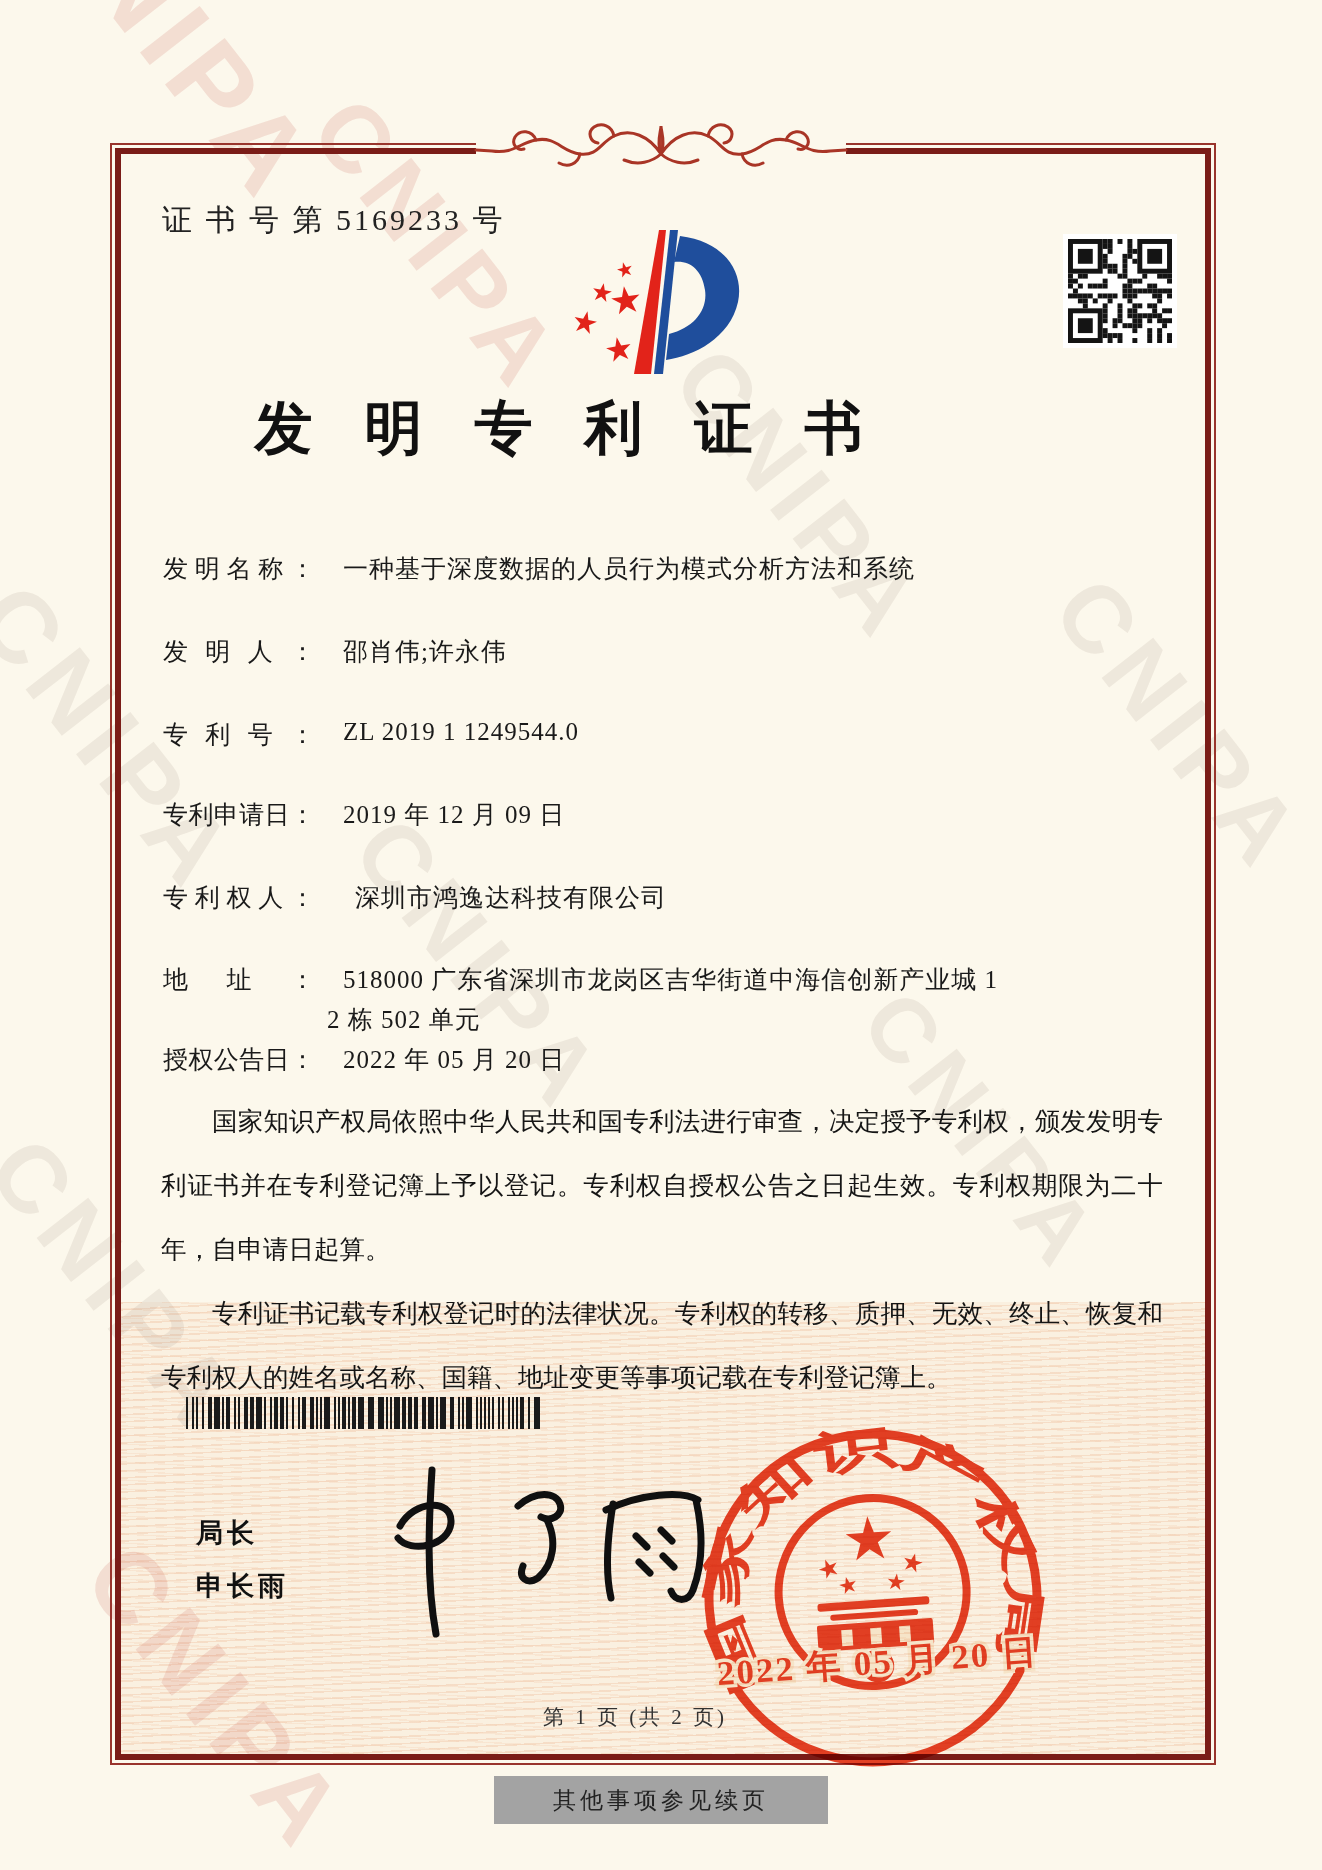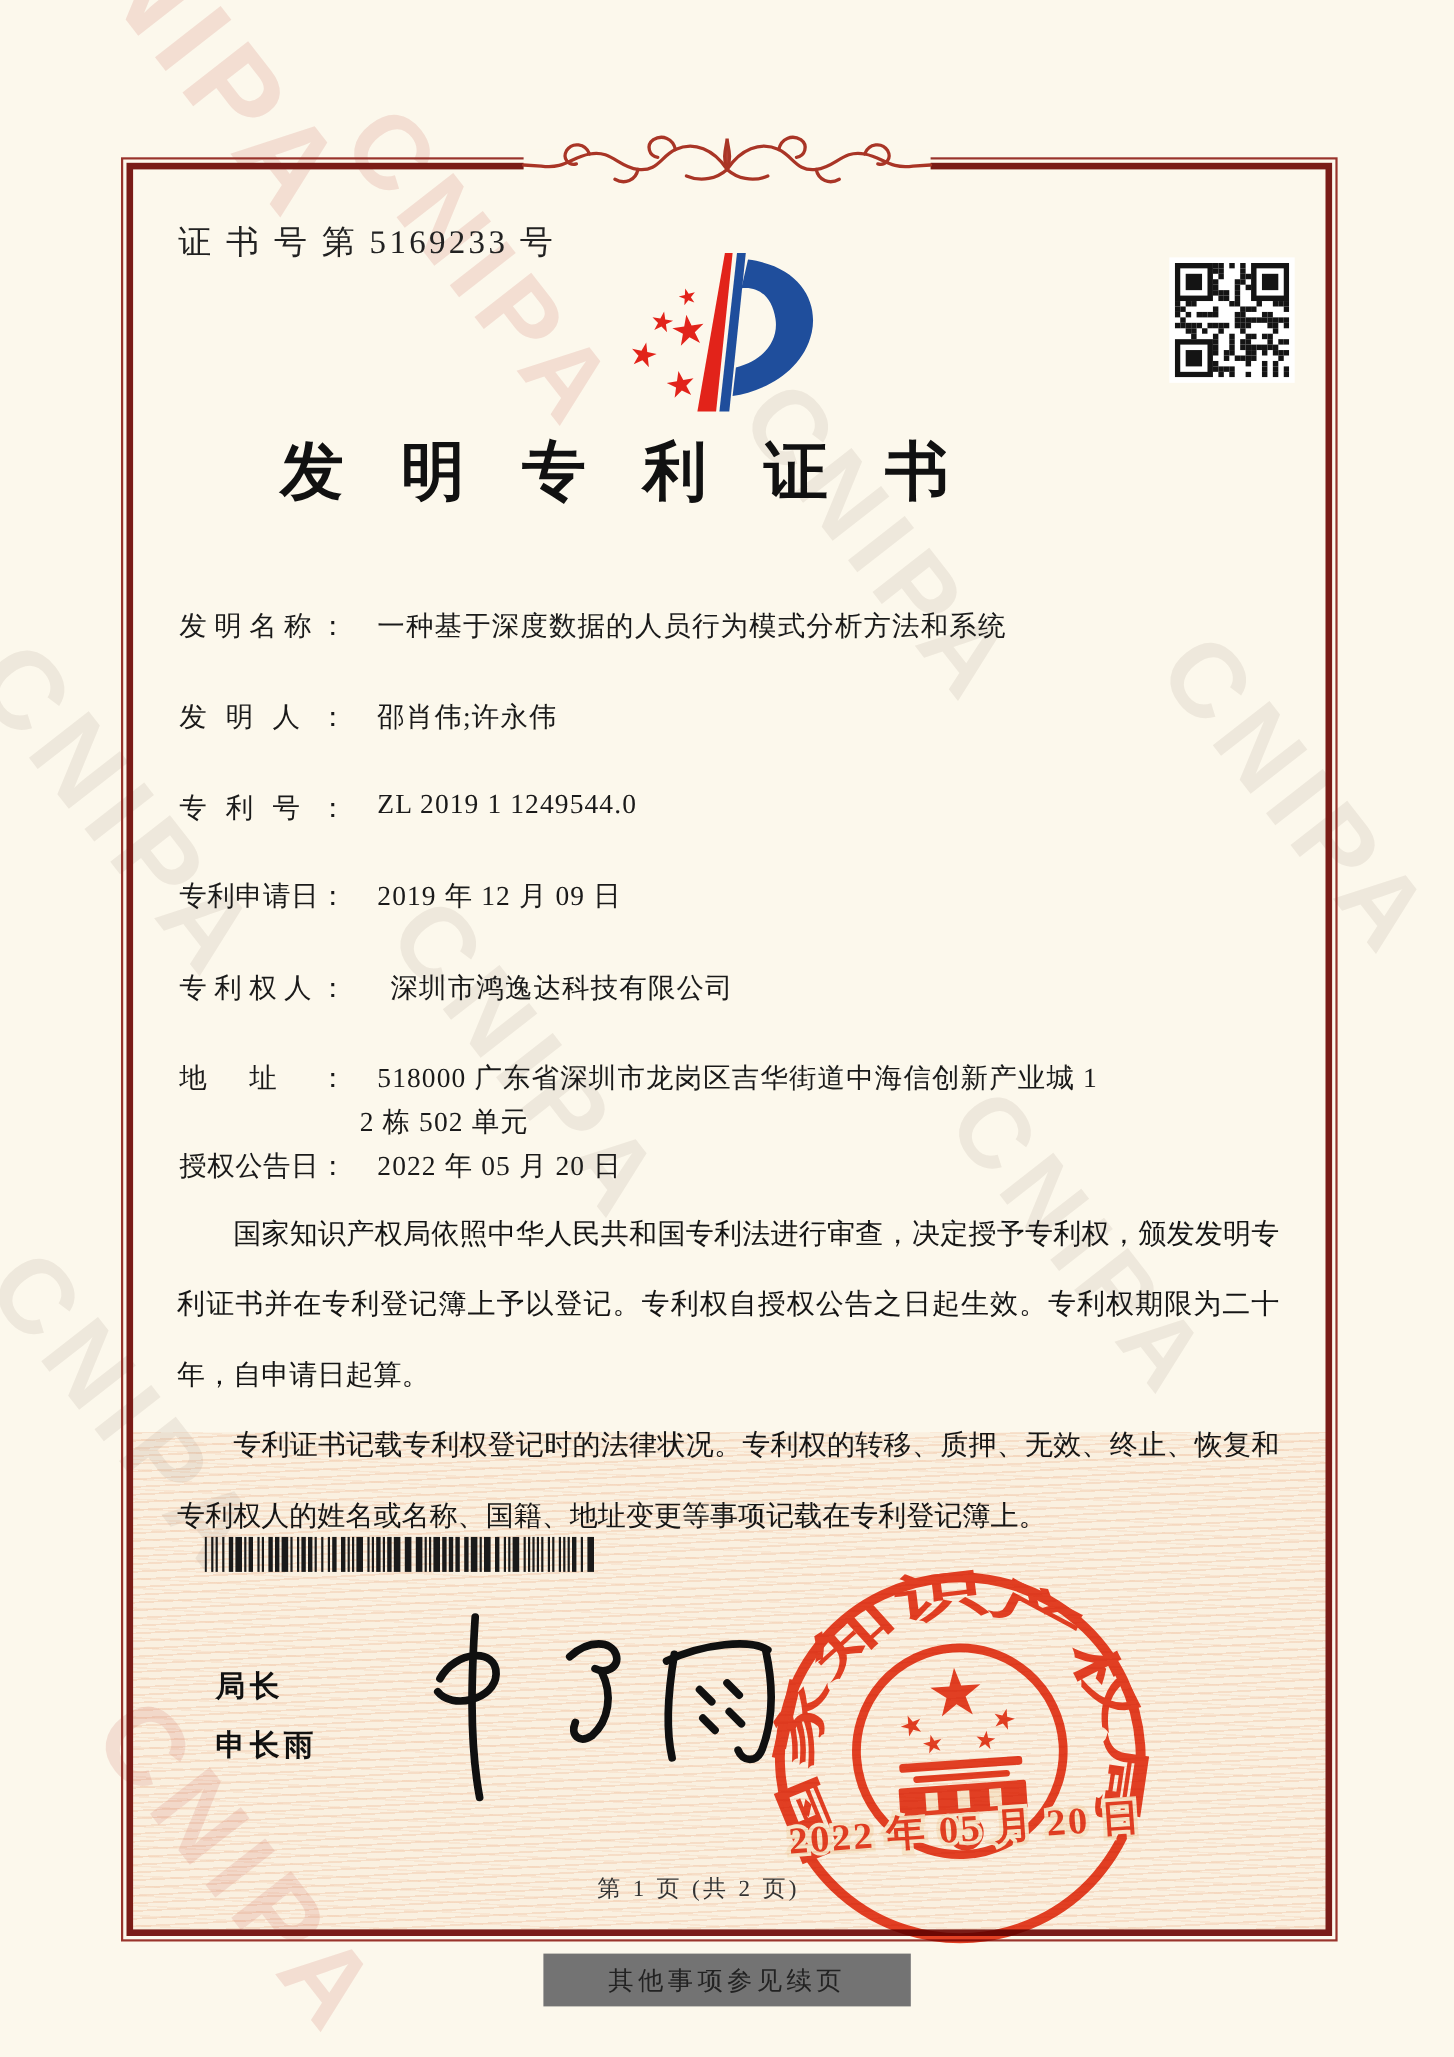--- a/index.html
+++ b/index.html
@@ -50,21 +50,21 @@
   
   .barcode{position:absolute;left:186px;top:1397px;width:356px;height:32px;z-index:5;}
   .director-label{position:absolute;left:196px;top:1515px;font-size:27px;color:#111;z-index:5;
       font-family:"Liberation Sans","DejaVu Sans",sans-serif;font-weight:bold;letter-spacing:4px;}
   .director-name{position:absolute;left:196px;top:1568px;font-size:27px;color:#111;z-index:5;
       font-family:"Liberation Sans","DejaVu Sans",sans-serif;font-weight:bold;letter-spacing:4px;}
   .signature{position:absolute;left:348px;top:1448px;z-index:5;}
   .seal{position:absolute;left:683px;top:1408px;z-index:7;mix-blend-mode:multiply;opacity:0.95;}
   .page-info{position:absolute;left:110px;top:1703px;width:1050px;text-align:center;
       font-size:21px;color:#333;letter-spacing:3px;z-index:5;}
-  .cont-band{position:absolute;left:494px;top:1776px;width:334px;height:48px;background:#737373;
+  .cont-band{position:absolute;left:494px;top:1776px;width:334px;height:48px;background:#a3a3a3;
       z-index:5;display:flex;align-items:center;justify-content:center;}
   .cont-note{font-size:23px;color:#222;letter-spacing:4px;}
 </style>
 </head>
 <body>
 
 <div id="page">
 
   <div class="wm pink" style="left:-18px;top:-30px;font-size:110px;">CNIPA</div>
   <div class="wm pink" style="left:268px;top:190px;font-size:95px;">CNIPA</div>

